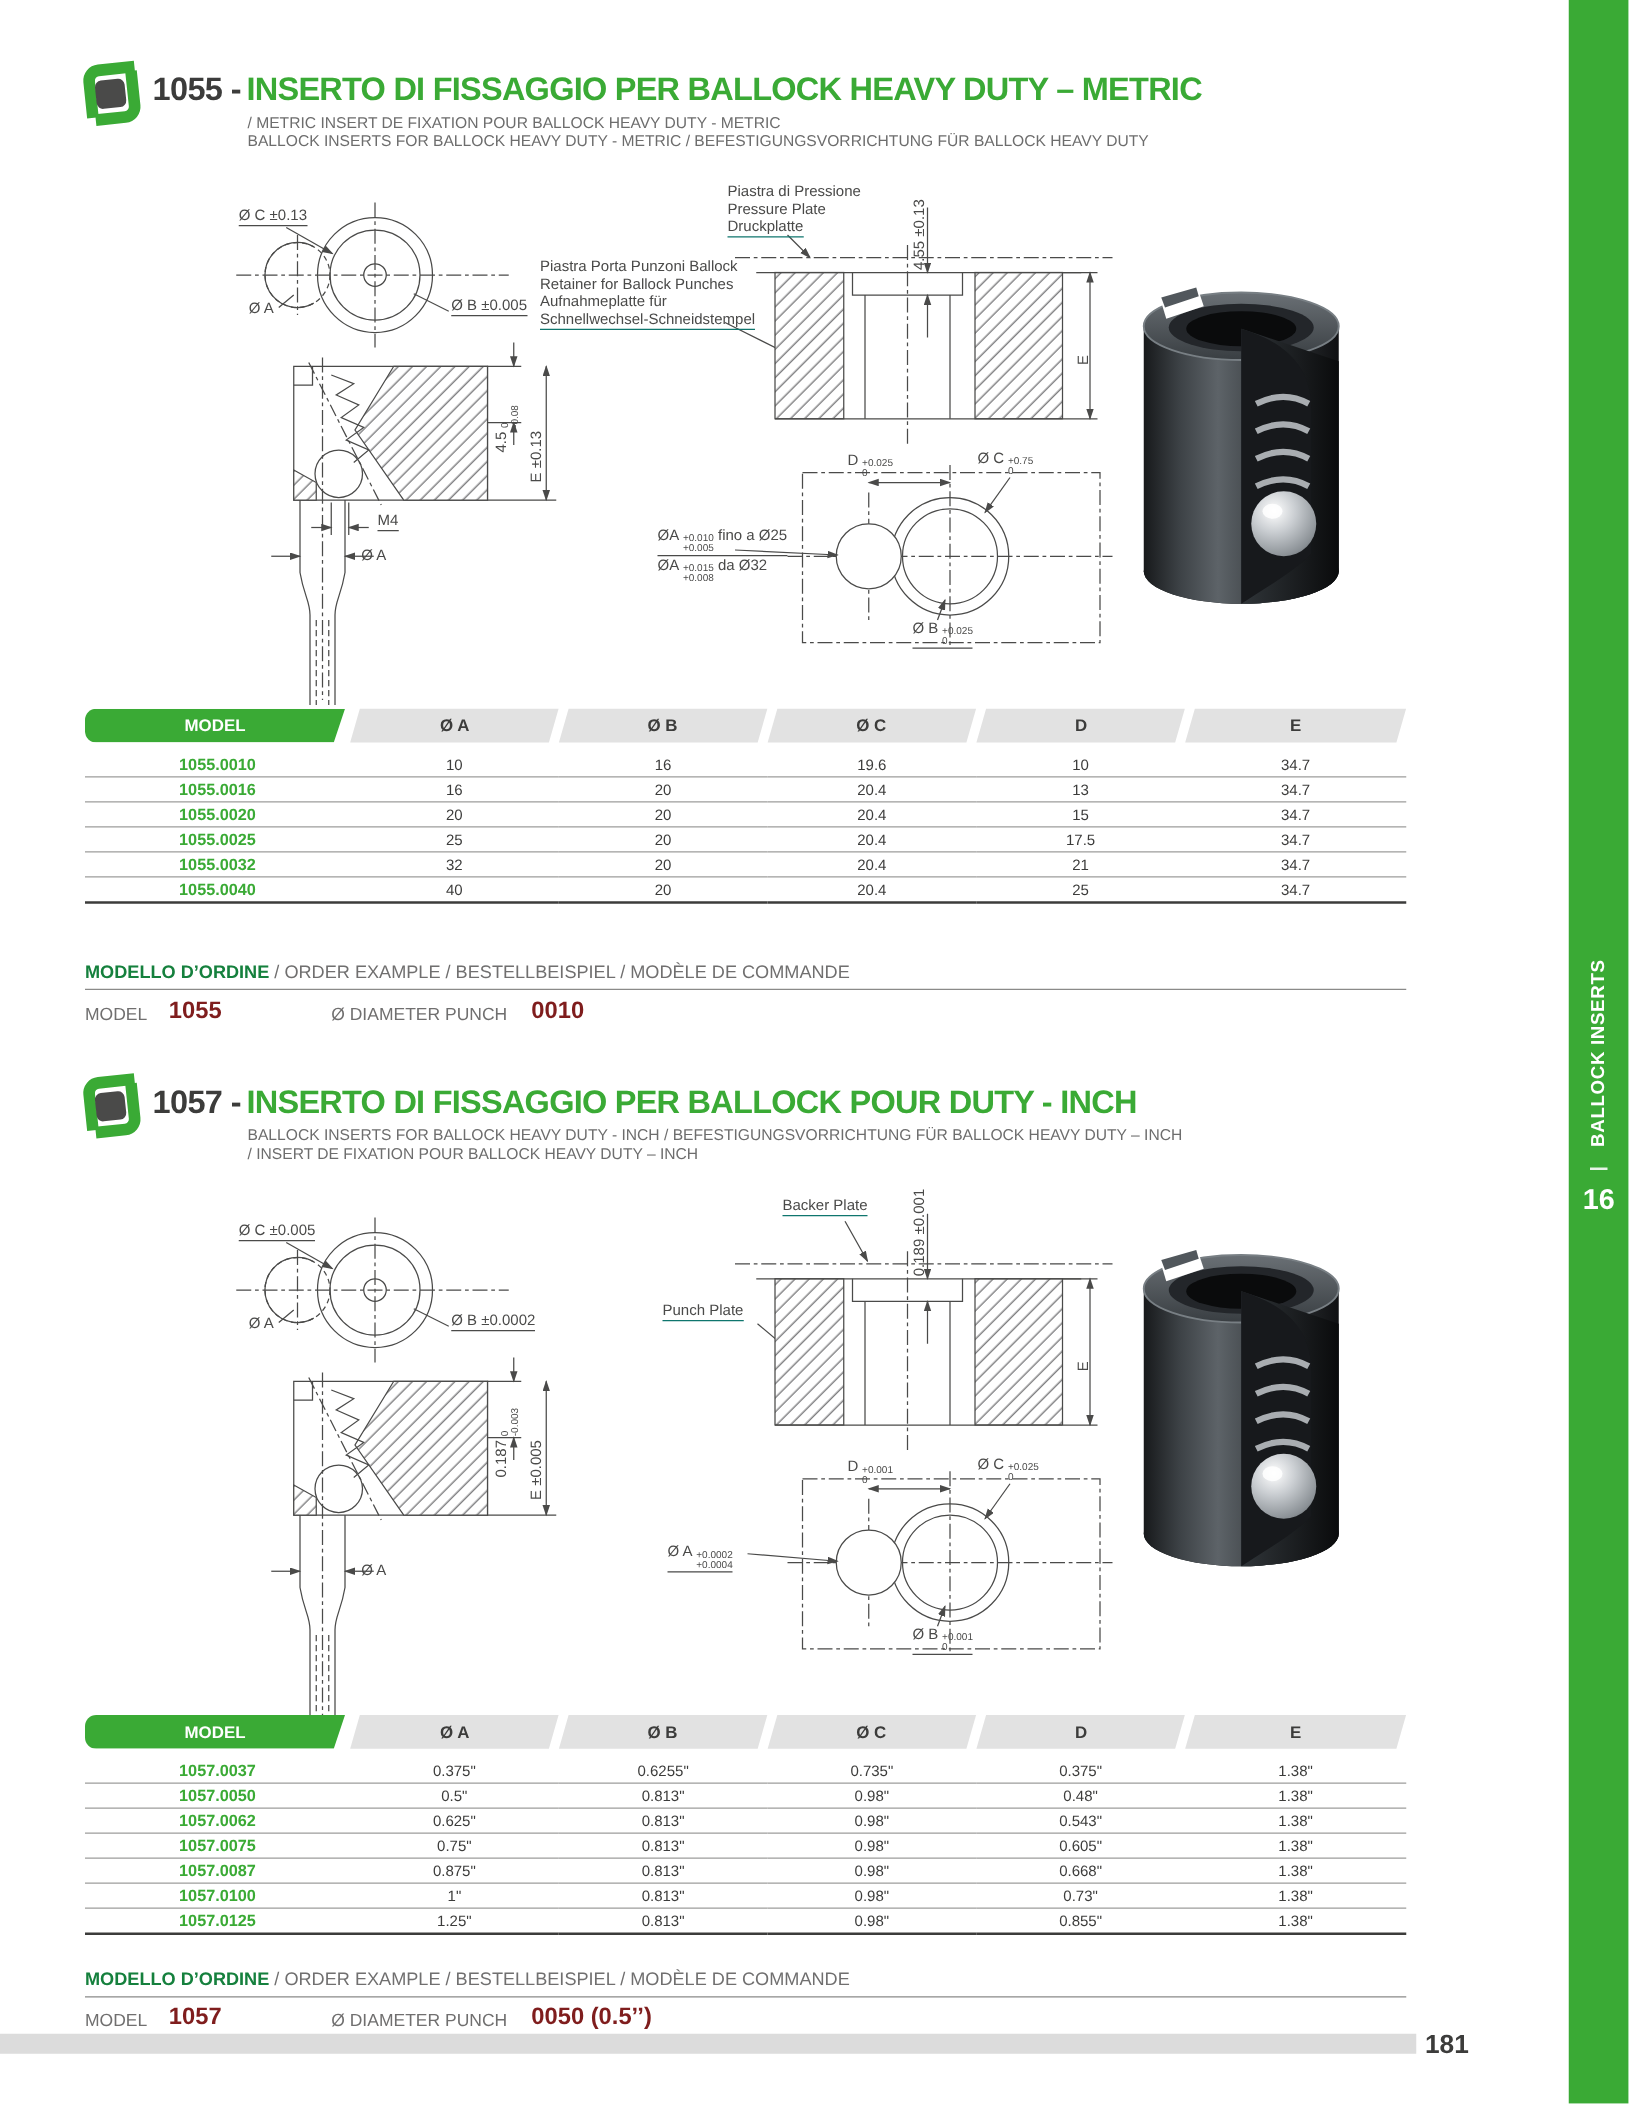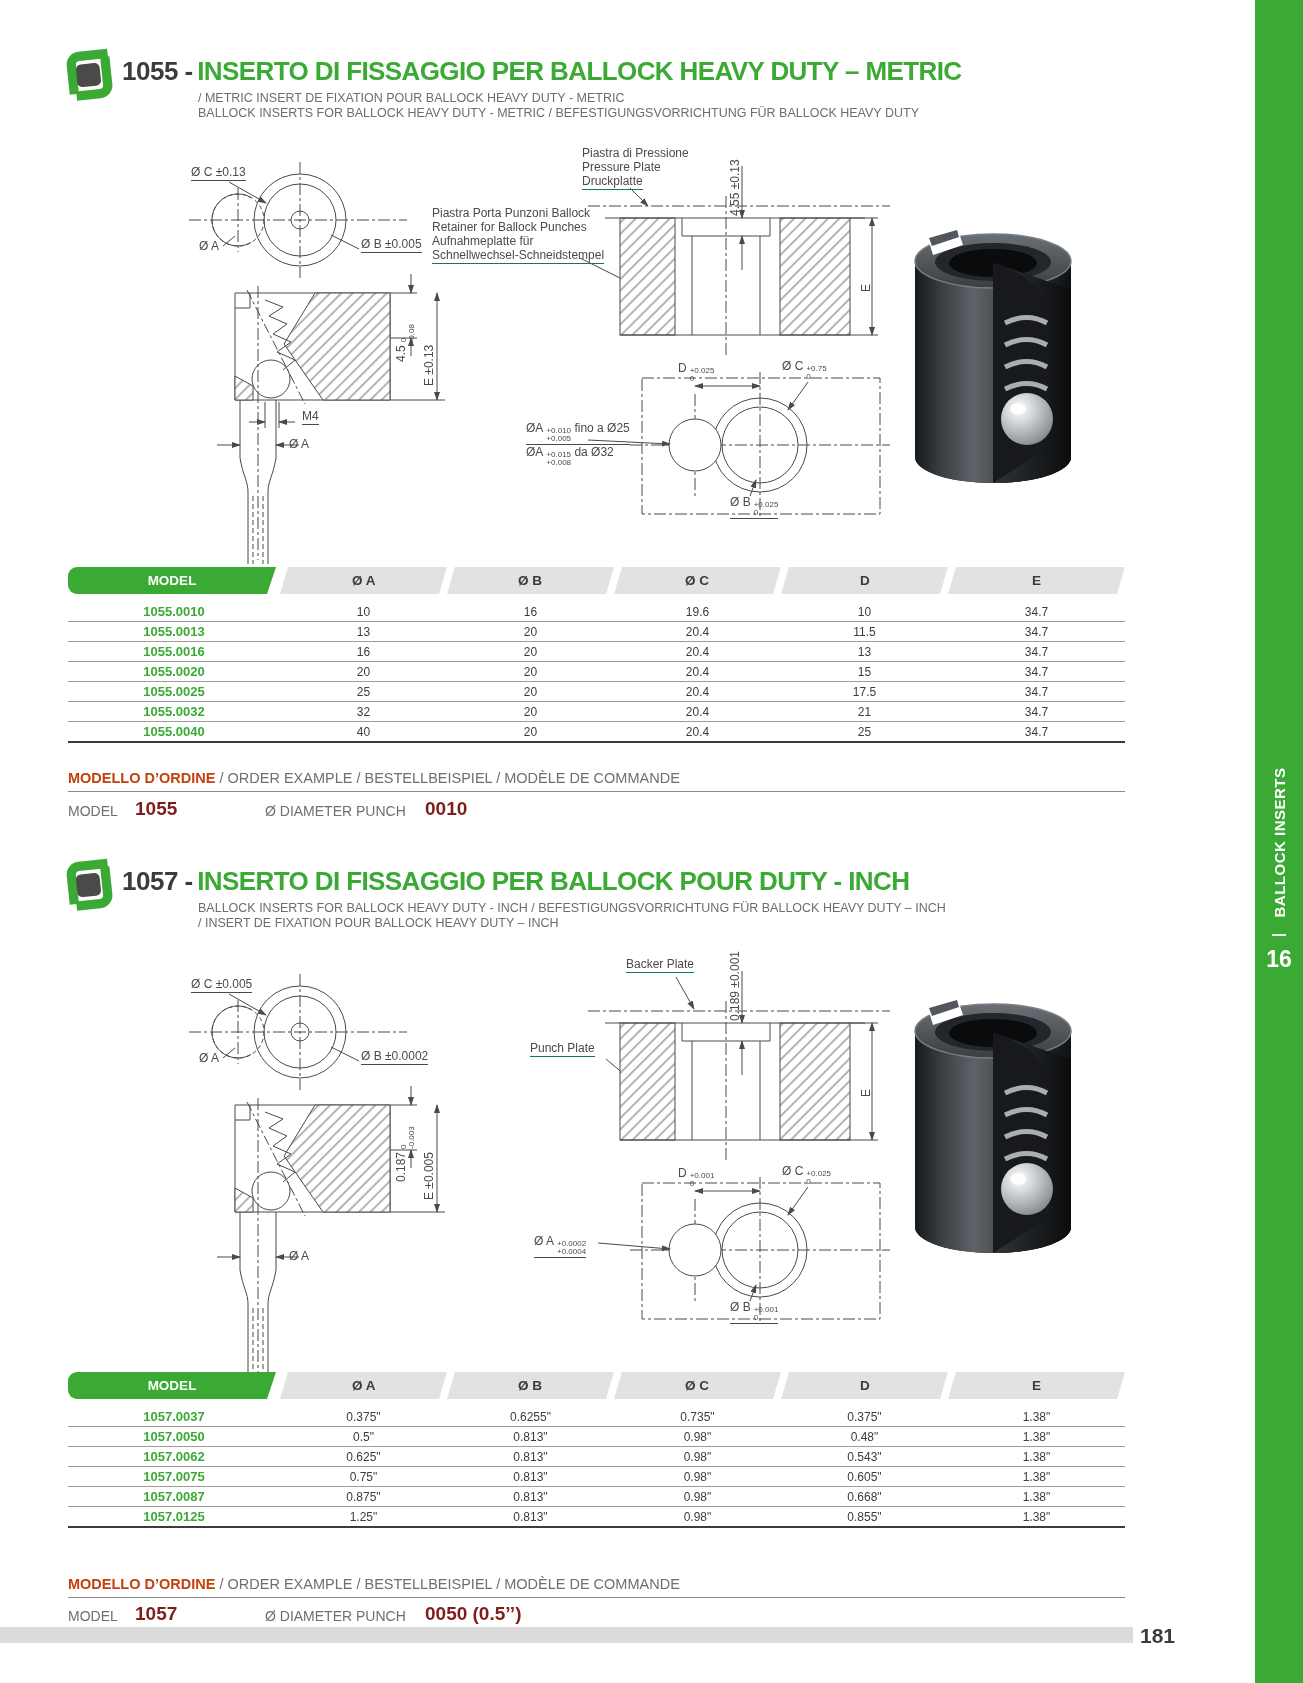--- a/index.html
+++ b/index.html
@@ -37,21 +37,21 @@
        clip-path:polygon(0 0,100% 0,calc(100% - 9px) 100%,0 100%);}
   .spec-table td{height:19px;padding:0;text-align:center;font-size:12px;color:#3c3c3b;
        border-bottom:1px solid #9d9d9c;}
   .spec-table tbody tr:first-child td{padding-top:8px;margin-top:28px;}
   .spec-table tbody tr:last-child td{border-bottom:2px solid #3c3c3b;}
   .spec-table td.model-col{color:#3aaa35;font-weight:bold;font-size:13px;}
 
   
   .order-head{position:absolute;left:68px;width:1057px;font-size:14.5px;color:#706f6f;
        border-bottom:1px solid #8a8a89;padding-bottom:5px;}
-  .order-head b{color:#c2410c;font-weight:bold;}
+  .order-head b{color:#15803d;font-weight:bold;}
   .ord-label{position:absolute;font-size:14px;color:#706f6f;}
   .ord-value{position:absolute;font-size:19px;font-weight:bold;color:#7f1d1d;}
 
   
   .side-strip{position:absolute;left:1255px;top:0;width:48px;height:1683px;background:#3aaa35;}
   .side-label-wrap{position:absolute;left:0;top:762px;width:48px;height:160px;
        display:flex;align-items:center;justify-content:center;}
   .side-label{transform:rotate(-90deg);white-space:nowrap;color:#fff;font-size:15px;
        font-weight:bold;letter-spacing:0.5px;}
   .side-dash{position:absolute;left:17px;top:934px;width:14px;height:2px;background:#e8f4e8;}
@@ -300,28 +300,20 @@
           </th>
       </tr>
     </thead>
     <tbody>
         <tr>
           <td class="model-col">1055.0010</td>
           <td>10</td>
           <td>16</td>
           <td>19.6</td>
           <td>10</td>
-          <td>34.7</td>
-        </tr>
-        <tr>
-          <td class="model-col">1055.0013</td>
-          <td>13</td>
-          <td>20</td>
-          <td>20.4</td>
-          <td>11.5</td>
           <td>34.7</td>
         </tr>
         <tr>
           <td class="model-col">1055.0016</td>
           <td>16</td>
           <td>20</td>
           <td>20.4</td>
           <td>13</td>
           <td>34.7</td>
         </tr>
@@ -573,20 +565,28 @@
         </tr>
         <tr>
           <td class="model-col">1057.0087</td>
           <td>0.875"</td>
           <td>0.813"</td>
           <td>0.98"</td>
           <td>0.668"</td>
           <td>1.38"</td>
         </tr>
         <tr>
+          <td class="model-col">1057.0100</td>
+          <td>1"</td>
+          <td>0.813"</td>
+          <td>0.98"</td>
+          <td>0.73"</td>
+          <td>1.38"</td>
+        </tr>
+        <tr>
           <td class="model-col">1057.0125</td>
           <td>1.25"</td>
           <td>0.813"</td>
           <td>0.98"</td>
           <td>0.855"</td>
           <td>1.38"</td>
         </tr>
       </tbody>
   </table>
 

